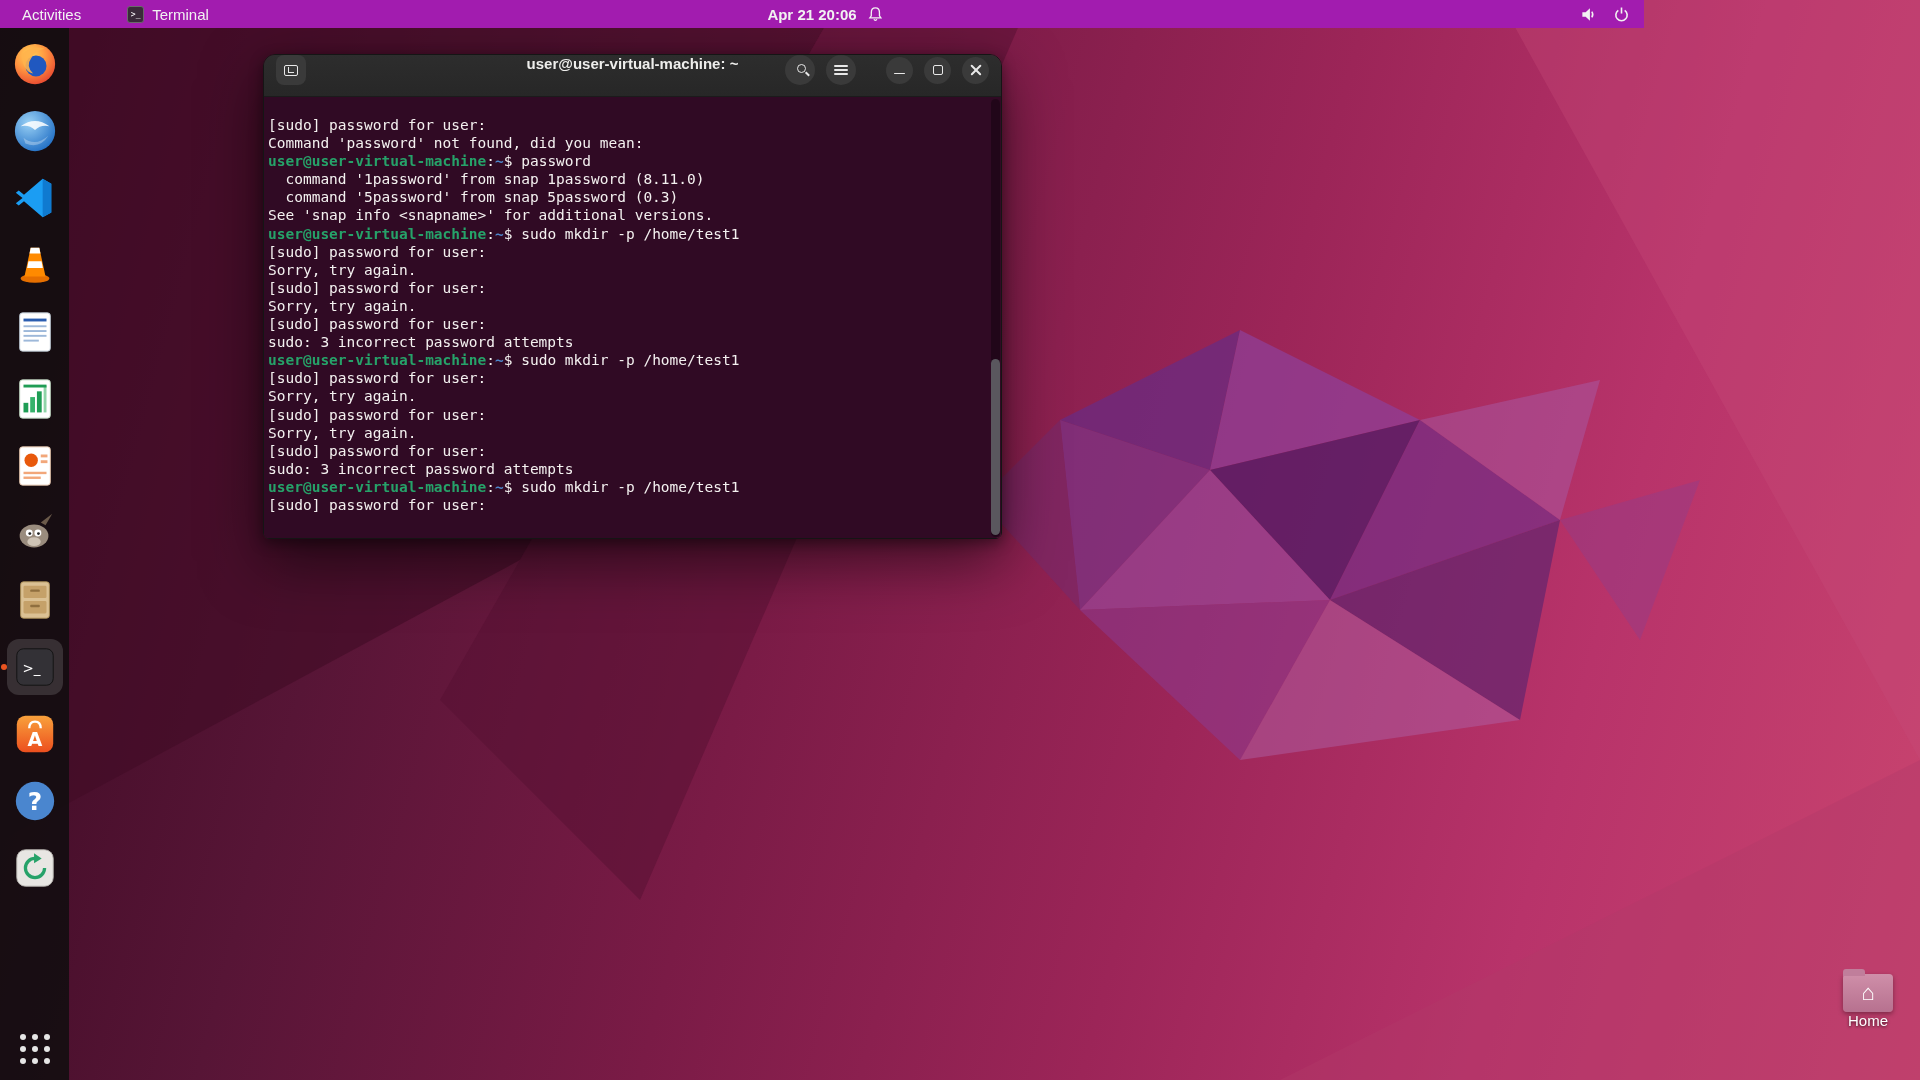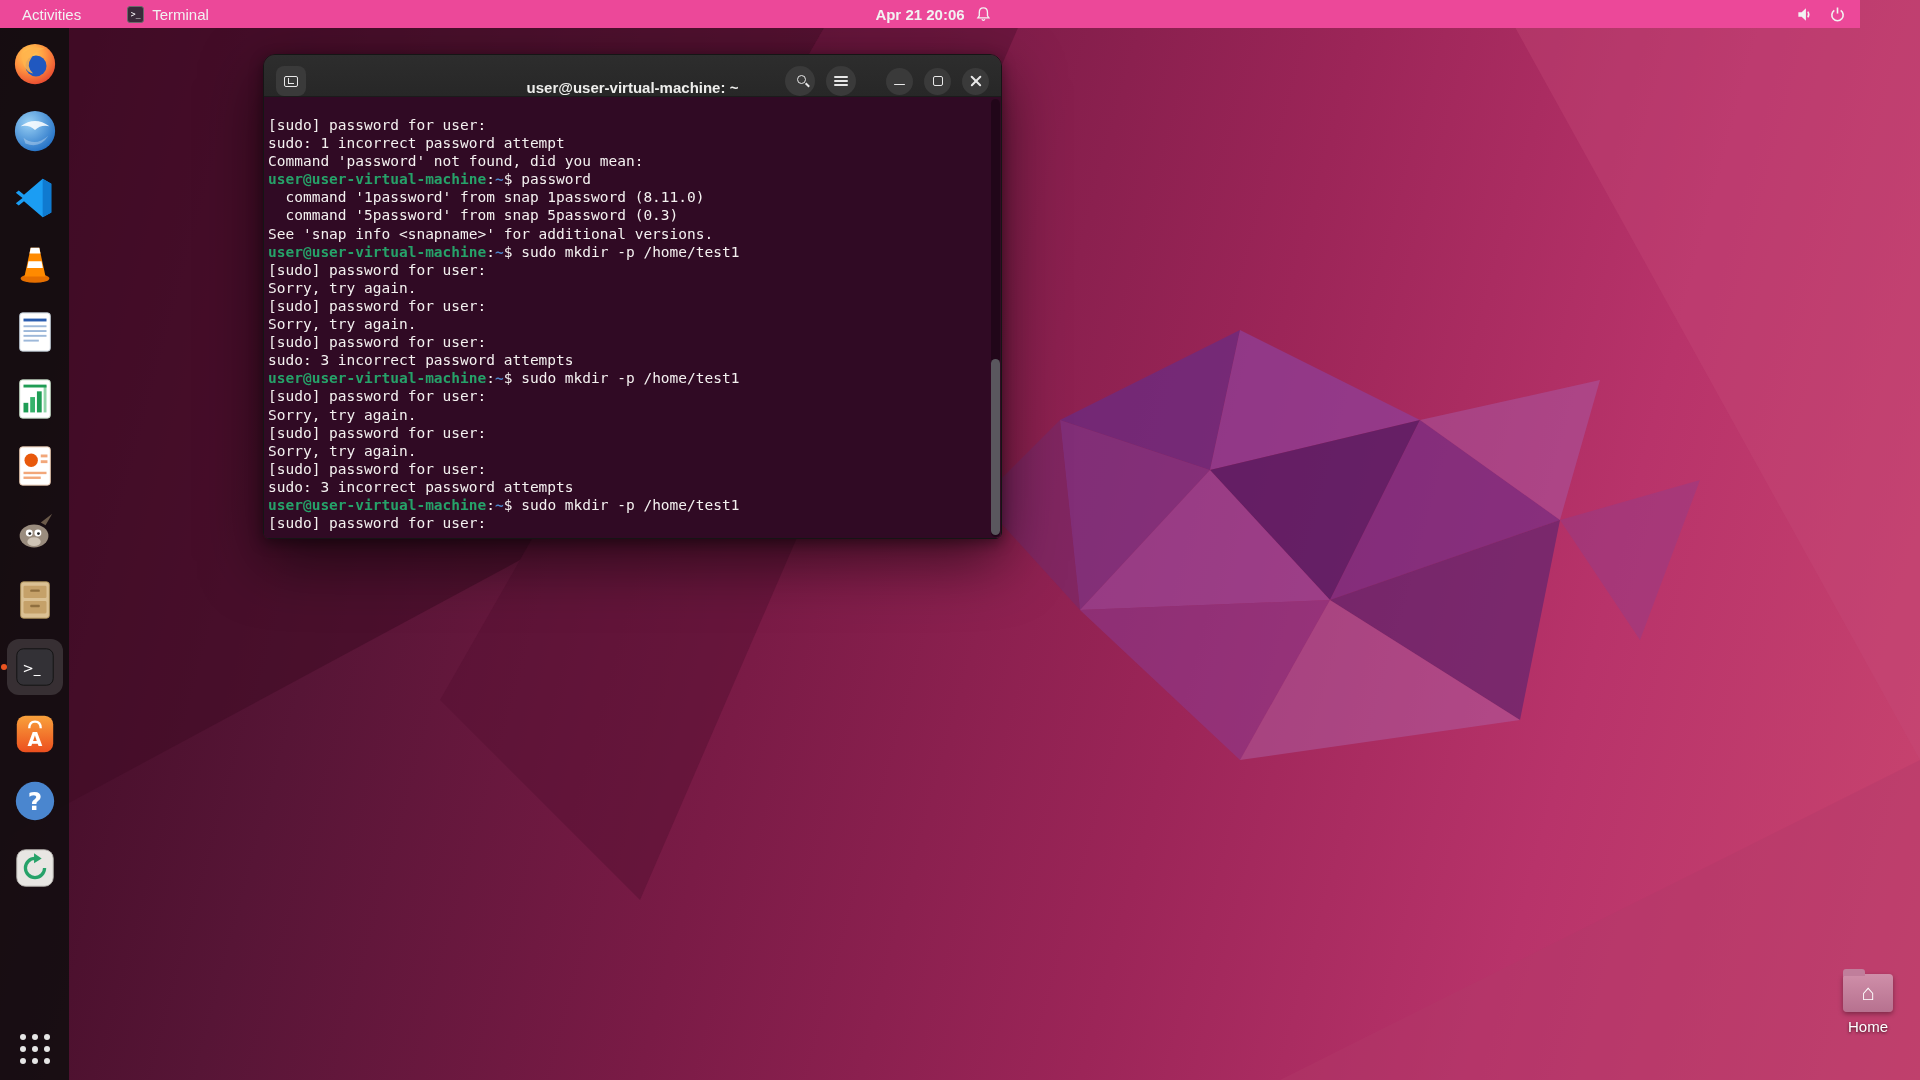--- a/index.html
+++ b/index.html
@@ -6,22 +6,22 @@
   html,body { width:1920px; height:1080px; overflow:hidden; }
   body {
     position:relative;
     font-family:"Liberation Sans", sans-serif;
     background:linear-gradient(105deg,#37081f 0%,#571536 22%,#7a1b46 42%,#9c2558 62%,#b8336a 80%,#c9456f 100%);
   }
   
   #wallpaper { position:absolute; inset:0; z-index:0; }
   
   .topbar {
-    position:absolute; top:0; left:0; width:1860px; height:28px; z-index:40;
-    background:#ec4899; color:#f2f2f2; display:flex; align-items:center;
+    position:absolute; top:0; left:0; width:1644px; height:28px; z-index:40;
+    background:#a21caf; color:#f2f2f2; display:flex; align-items:center;
     font-size:15px;
   }
   .topbar-left { display:flex; align-items:center; gap:34px; padding-left:16px; }
   .tb-item { display:flex; align-items:center; gap:8px; height:28px; padding:0 6px; cursor:default; }
   .tb-appicon { width:17px; height:17px; border-radius:3px; background:#3a2a3a; border:1px solid #6a6a6a;
     color:#fff; font-family:"DejaVu Sans Mono",monospace; font-size:8px; line-height:15px; text-align:center; }
   .topbar-center { position:absolute; left:50%; top:0; transform:translateX(-47%); height:28px;
     display:flex; align-items:center; gap:11px; font-weight:600; }
   .topbar-right { position:absolute; right:0; top:0; height:28px; display:flex; align-items:center; gap:16px; padding-right:14px; }
   
@@ -41,21 +41,21 @@
   .show-apps i { width:6px; height:6px; border-radius:50%; background:#e6e6e6; }
   
   .terminal {
     position:absolute; left:263px; top:54px; width:739px; height:485px; z-index:20;
     border-radius:12px 12px 6px 6px; overflow:hidden;
     box-shadow:0 22px 60px rgba(0,0,0,.55), 0 4px 14px rgba(0,0,0,.4);
     border:1px solid #151515;
   }
   .term-header {
     height:42px; background:linear-gradient(#2d2d2d,#272727); border-bottom:1px solid #1b1b1b;
-    position:relative; display:flex; align-items:flex-end; padding:0 12px;
+    position:relative; display:flex; align-items:flex-start; padding:0 12px;
   }
   .term-title { position:absolute; left:0; right:0; text-align:center; color:#eeeeec;
     font-weight:bold; font-size:15px; pointer-events:none; }
   .hbtn { width:30px; height:30px; border-radius:8px; background:#3a3a3a;
     display:flex; align-items:center; justify-content:center; position:relative; z-index:2; }
   .hbtn.round { border-radius:50%; }
   .hbtn.small { width:27px; height:27px; }
   .hgroup-right { position:absolute; right:12px; display:flex; align-items:center; gap:11px; }
   .hgap { width:8px; }
   
@@ -85,21 +85,21 @@
   .scroll-track { position:absolute; right:1px; top:2px; bottom:2px; width:9px; background:rgba(0,0,0,0.30); border-radius:5px; }
   .scroll-thumb { position:absolute; right:1px; top:262px; width:9px; height:176px; background:#5a575e; border-radius:5px; }
   
   .home-icon { position:absolute; left:1832px; top:974px; width:72px; z-index:10; text-align:center; }
   .folder { position:relative; width:50px; height:38px; margin:0 auto; border-radius:4px;
     background:linear-gradient(#cf8fa9,#b7718f); box-shadow:0 2px 5px rgba(0,0,0,.35);
     display:flex; align-items:center; justify-content:center; }
   .folder::before { content:""; position:absolute; top:-5px; left:0; width:22px; height:7px;
     background:#c07e9b; border-radius:3px 3px 0 0; }
   .folder span { color:#ffffff; font-size:22px; line-height:22px; }
-  .home-label { margin-top:6px; color:#ffffff; font-size:15px; text-shadow:0 1px 3px rgba(0,0,0,.7); }
+  .home-label { color:#ffffff; font-size:15px; text-shadow:0 1px 3px rgba(0,0,0,.7); }
   svg text { font-family:"DejaVu Sans","Liberation Sans",sans-serif; }
 </style>
 </head>
 <body>
 
 <svg id="wallpaper" viewBox="0 0 1920 1080" preserveAspectRatio="none">
   <polygon points="0,0 840,0 520,560 0,840" fill="#420c26" opacity="0.65"></polygon>
   <polygon points="840,0 1030,0 640,900 440,700" fill="#551031" opacity="0.5"></polygon>
   <polygon points="1500,0 1920,0 1920,760" fill="#c64a78" opacity="0.35"></polygon>
   <polygon points="1920,760 1920,1080 1280,1080" fill="#b23a68" opacity="0.4"></polygon>
@@ -307,21 +307,20 @@
       <div class="hbtn round small">
         <span class="g-max"></span>
       </div>
       <div class="hbtn round small">
         <span class="g-close"></span>
       </div>
     </div>
   </div>
   <div class="term-body">
     <div class="tline">[sudo] password for user:</div>
-    <div class="tline">sudo: 1 incorrect password attempt</div>
     <div class="tline">Command 'password' not found, did you mean:</div>
     <div class="tline"><span class="p-user">user@user-virtual-machine</span><span>:</span><span class="p-path">~</span><span>$ </span><span>password</span></div>
     <div class="tline">  command '1password' from snap 1password (8.11.0)</div>
     <div class="tline">  command '5password' from snap 5password (0.3)</div>
     <div class="tline">See 'snap info &lt;snapname&gt;' for additional versions.</div>
     <div class="tline"><span class="p-user">user@user-virtual-machine</span><span>:</span><span class="p-path">~</span><span>$ </span><span>sudo mkdir -p /home/test1</span></div>
     <div class="tline">[sudo] password for user:</div>
     <div class="tline">Sorry, try again.</div>
     <div class="tline">[sudo] password for user:</div>
     <div class="tline">Sorry, try again.</div>

